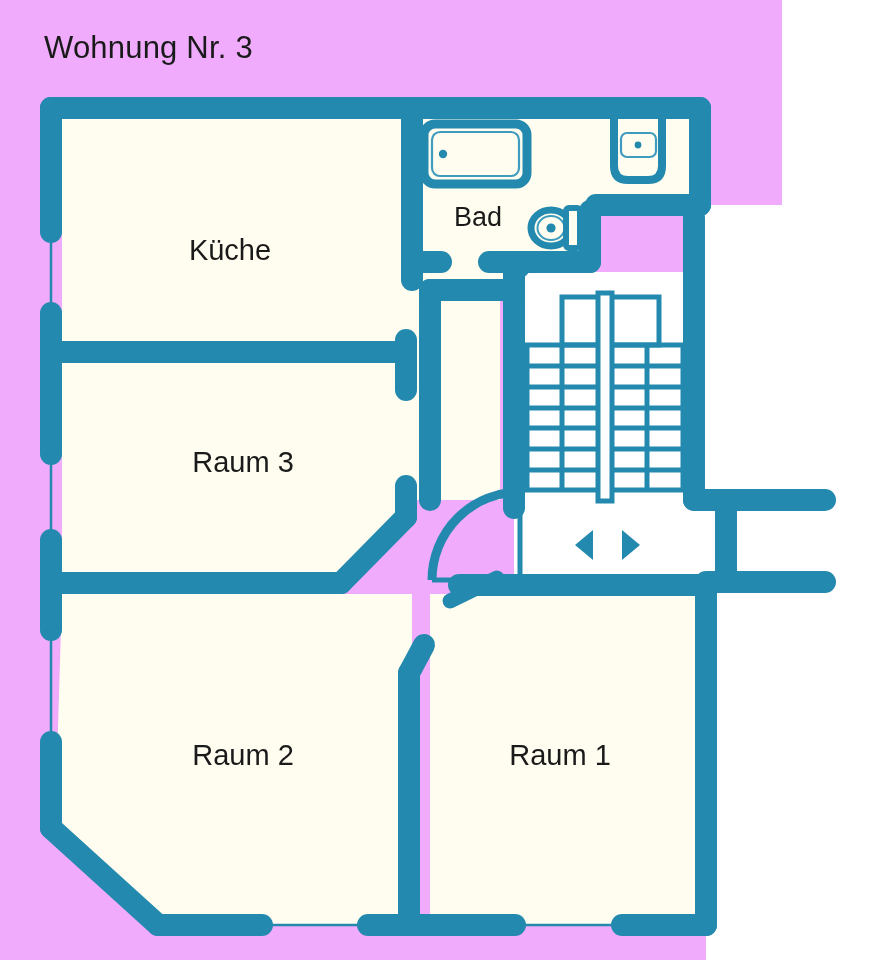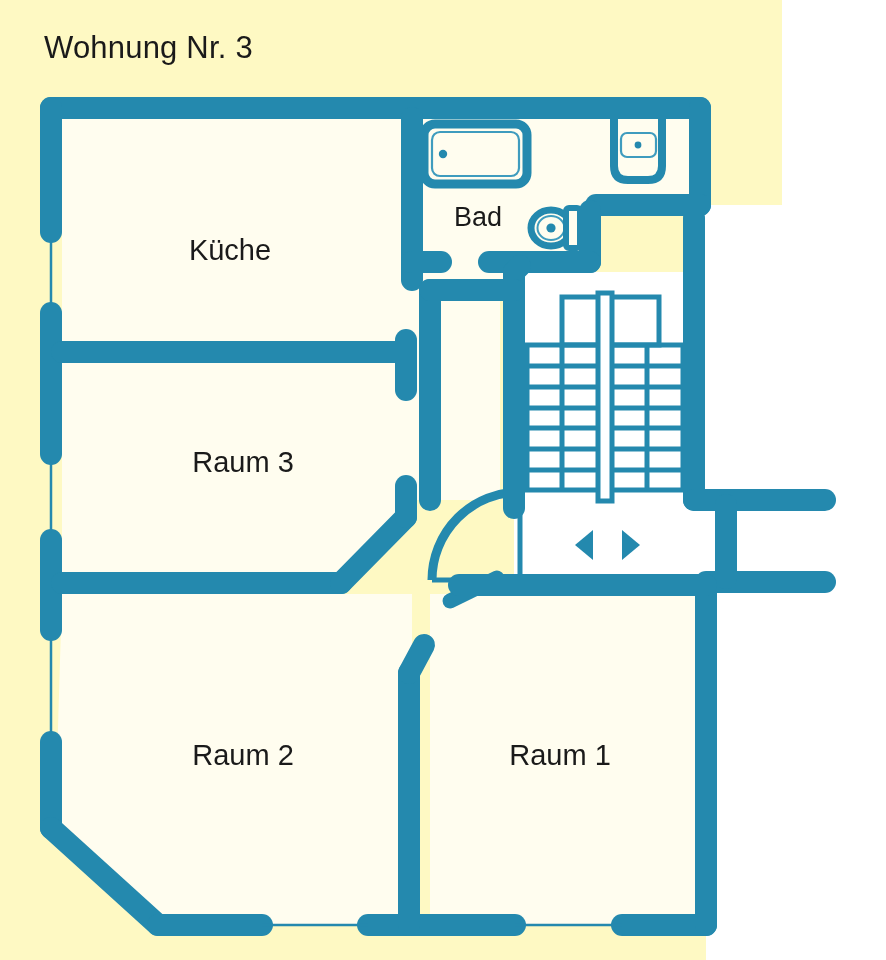--- a/index.html
+++ b/index.html
@@ -12,21 +12,21 @@
     width: 886px;
     height: 960px;
     font-family: "Liberation Sans", sans-serif;
     overflow: hidden;
     position: relative;
   }
   #floorplan-root {
     position: relative;
     width: 782px;
     height: 960px;
-    background: #fef9c3;
+    background: #f0abfc;
   }
   #plan-title {
     position: absolute;
     left: 44px;
     top: 30px;
     font-size: 31px;
     font-weight: 400;
     color: #1a1a1a;
     letter-spacing: 0.2px;
     white-space: nowrap;

